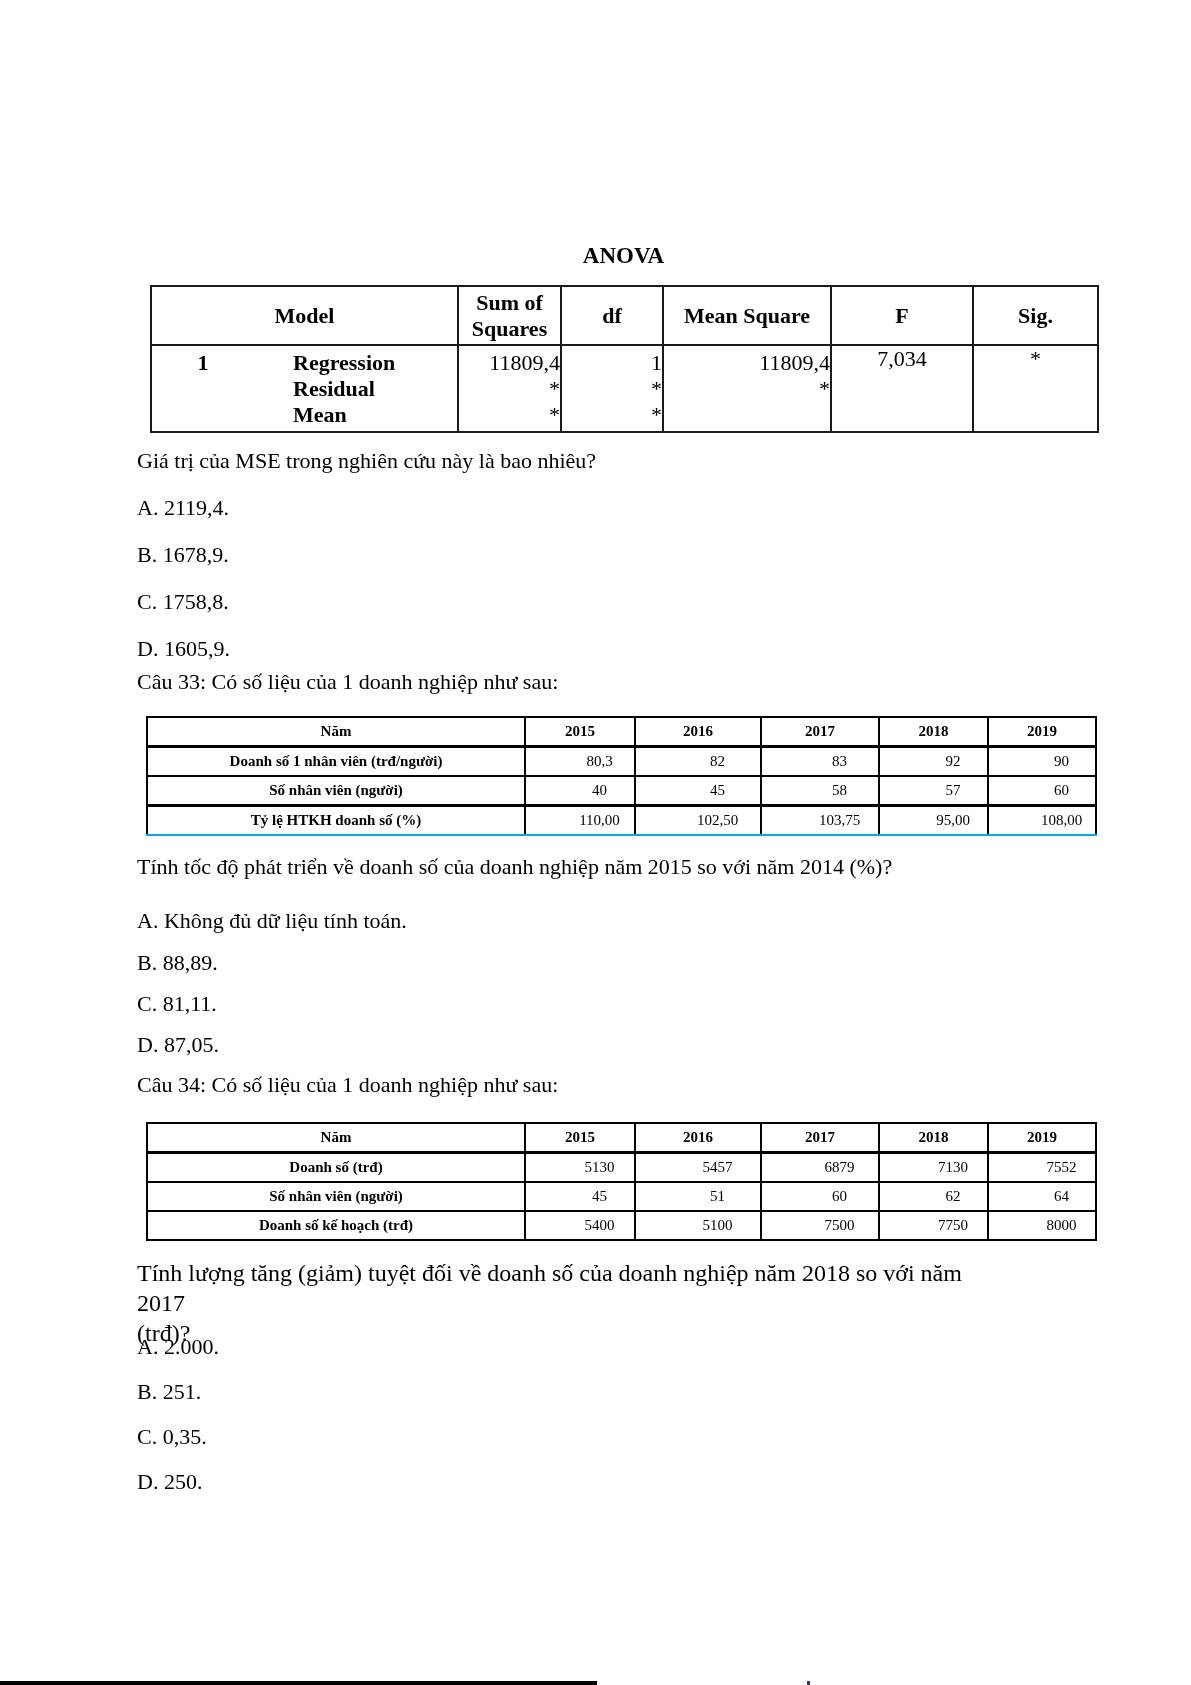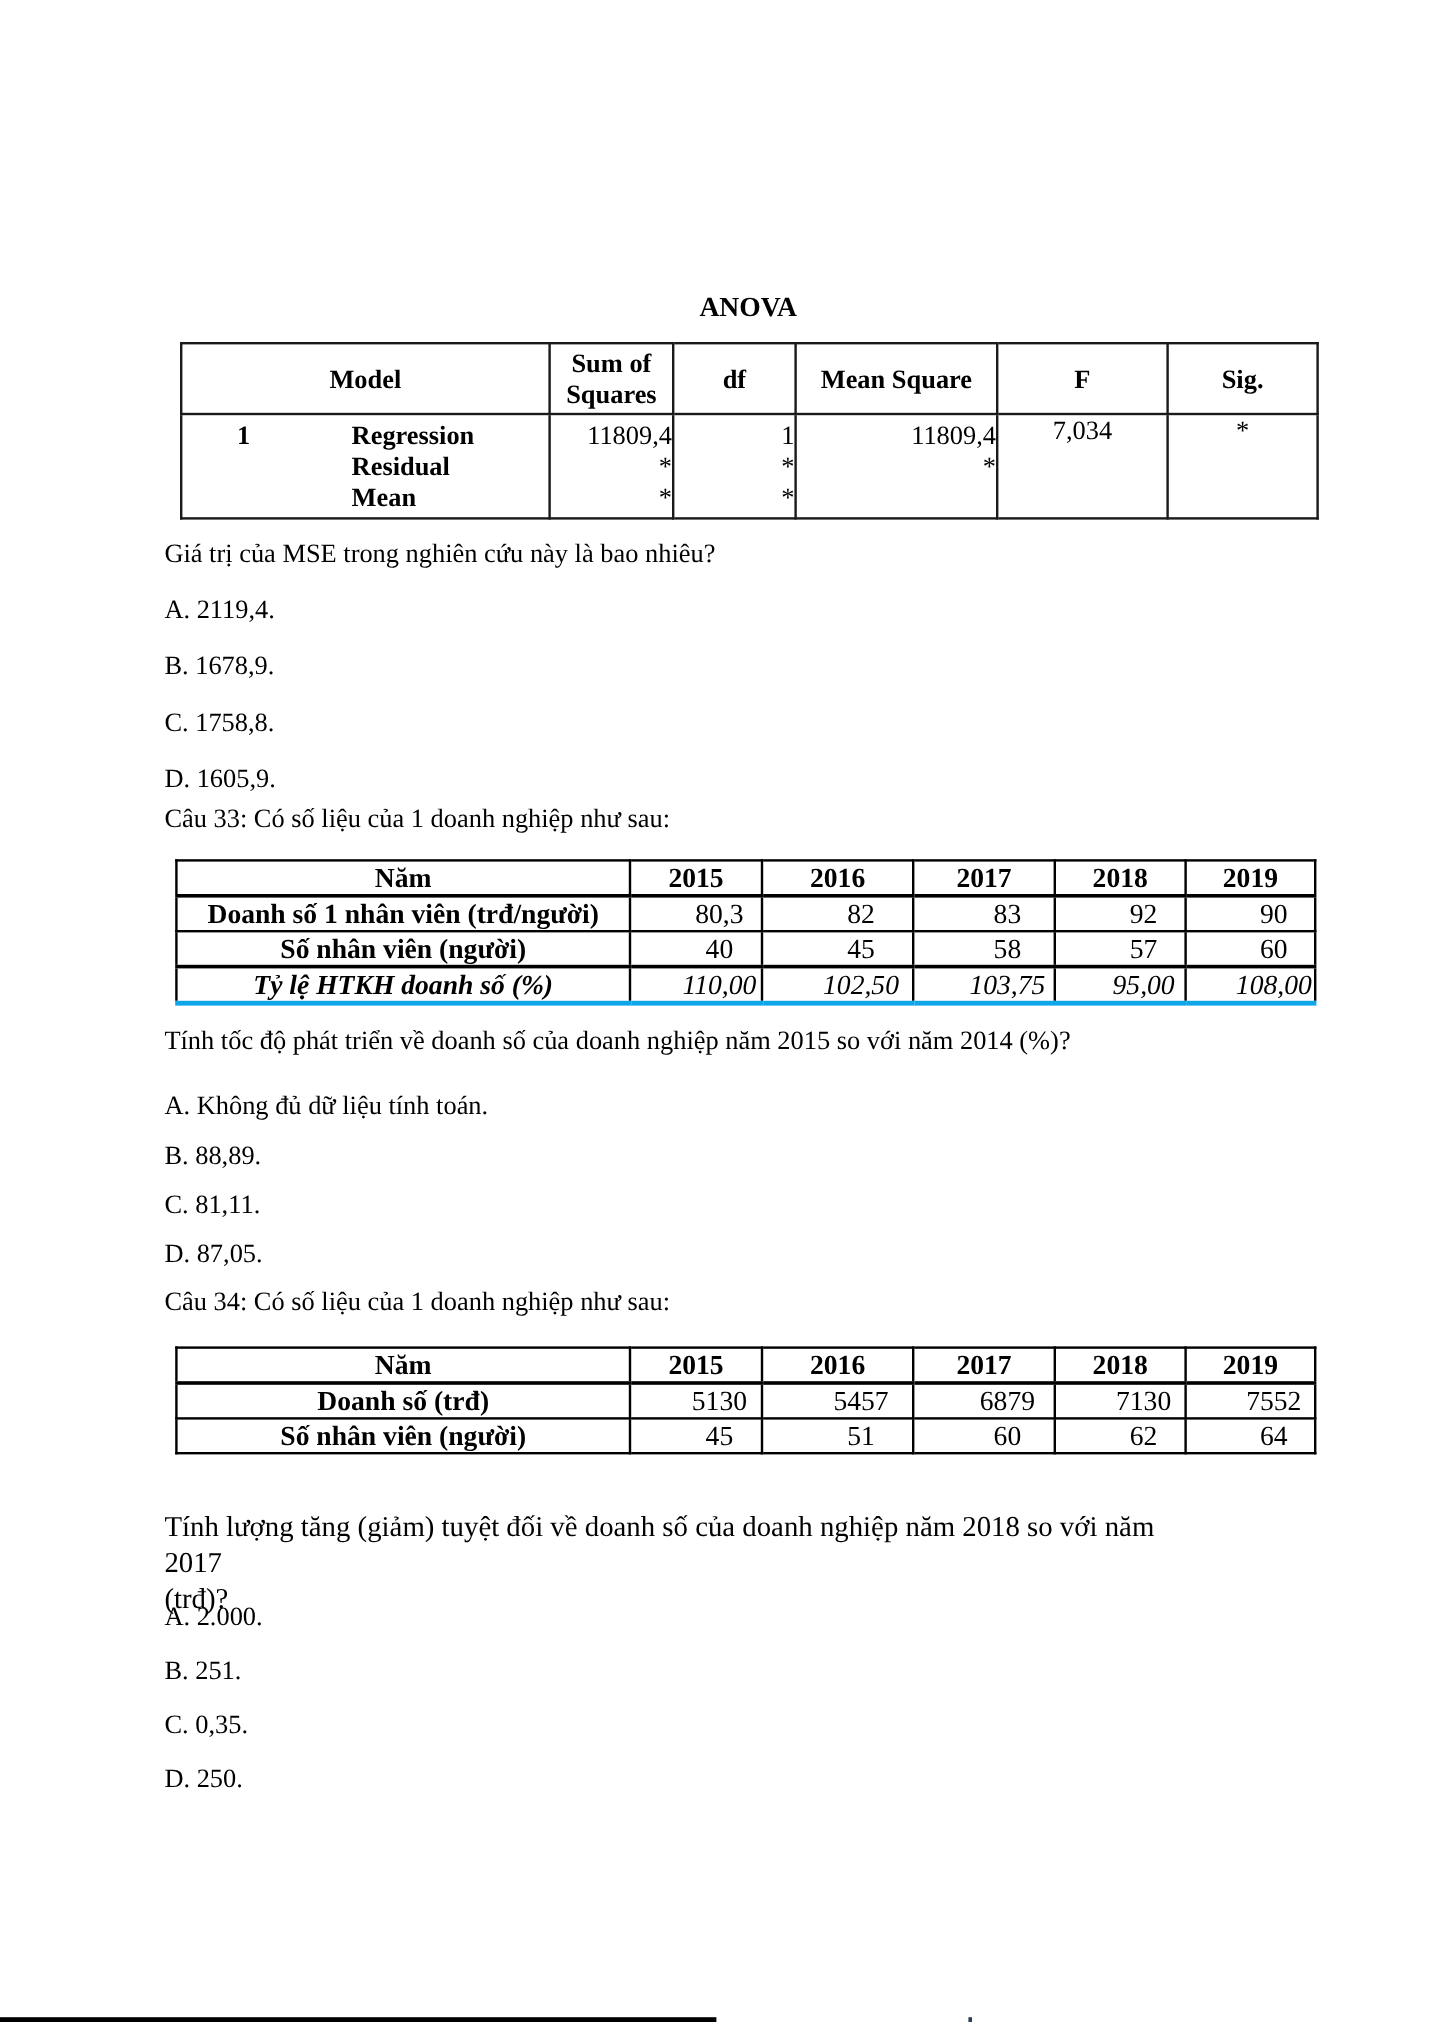--- a/index.html
+++ b/index.html
@@ -41,29 +41,29 @@
   .anova .mid { vertical-align:middle; text-align:center;margin-left:35px; }
   .model-cell { position:relative; }
   .model-no {
     position:absolute; left:30px; top:4px; width:42px;
     text-align:center; font-weight:bold; line-height:26px;
   }
   .model-labels { margin-left:141px; padding-top:4px; font-weight:bold; }
   .model-labels div { height:26px; line-height:26px; }
 
   
-  .dtable { position:absolute; left:146px; width:949px; font-size:23px; }
+  .dtable { position:absolute; left:146px; width:949px; font-size:15px; }
   .dtable th, .dtable td {
     border:2px solid #000000; padding:0; margin:0;
     text-align:center; height:27px; line-height:27px;
   }
   .dtable th { font-weight:bold; }
   .dtable td { font-weight:normal;padding-left:39px; }
   .dtable .hrow th { border-bottom-width:3px; }
-  .dtable-33 .lastrow th, .dtable-33 .lastrow td { border-top-width:3px; border-bottom:4px solid #0ea5e9;font-style:italic; }
+  .dtable-33 .lastrow th, .dtable-33 .lastrow td { border-top-width:3px; border-bottom:2px solid #0ea5e9; }
 
   
   .bottom-bar { position:absolute; left:0; top:1681px; width:597px; height:4px; background:#000000; }
   .tick-mark  { position:absolute; left:807px; top:1681px; width:3px; height:4px; background:#2e3f55; }
 </style>
 </head>
 <body>
 
 <div class="page">
 
@@ -205,20 +205,28 @@
       <td>7552</td>
     </tr>
     <tr>
       <th>Số nhân viên (người)</th>
       <td>45</td>
       <td>51</td>
       <td>60</td>
       <td>62</td>
       <td>64</td>
     </tr>
+    <tr>
+      <th>Doanh số kế hoạch (trđ)</th>
+      <td>5400</td>
+      <td>5100</td>
+      <td>7500</td>
+      <td>7750</td>
+      <td>8000</td>
+    </tr>
   </tbody>
     </table>
 
   <div class="wrappara" style="top:1258px; width:870px">
     <span>Tính lượng tăng (giảm) tuyệt đối về doanh số của doanh nghiệp năm 2018 so với năm 2017</span>
     <span>(trđ)?</span>
   </div>
   <div class="para" style="top:1333px">A. 2.000.</div>
   <div class="para" style="top:1378px">B. 251.</div>
   <div class="para" style="top:1423px">C. 0,35.</div>

